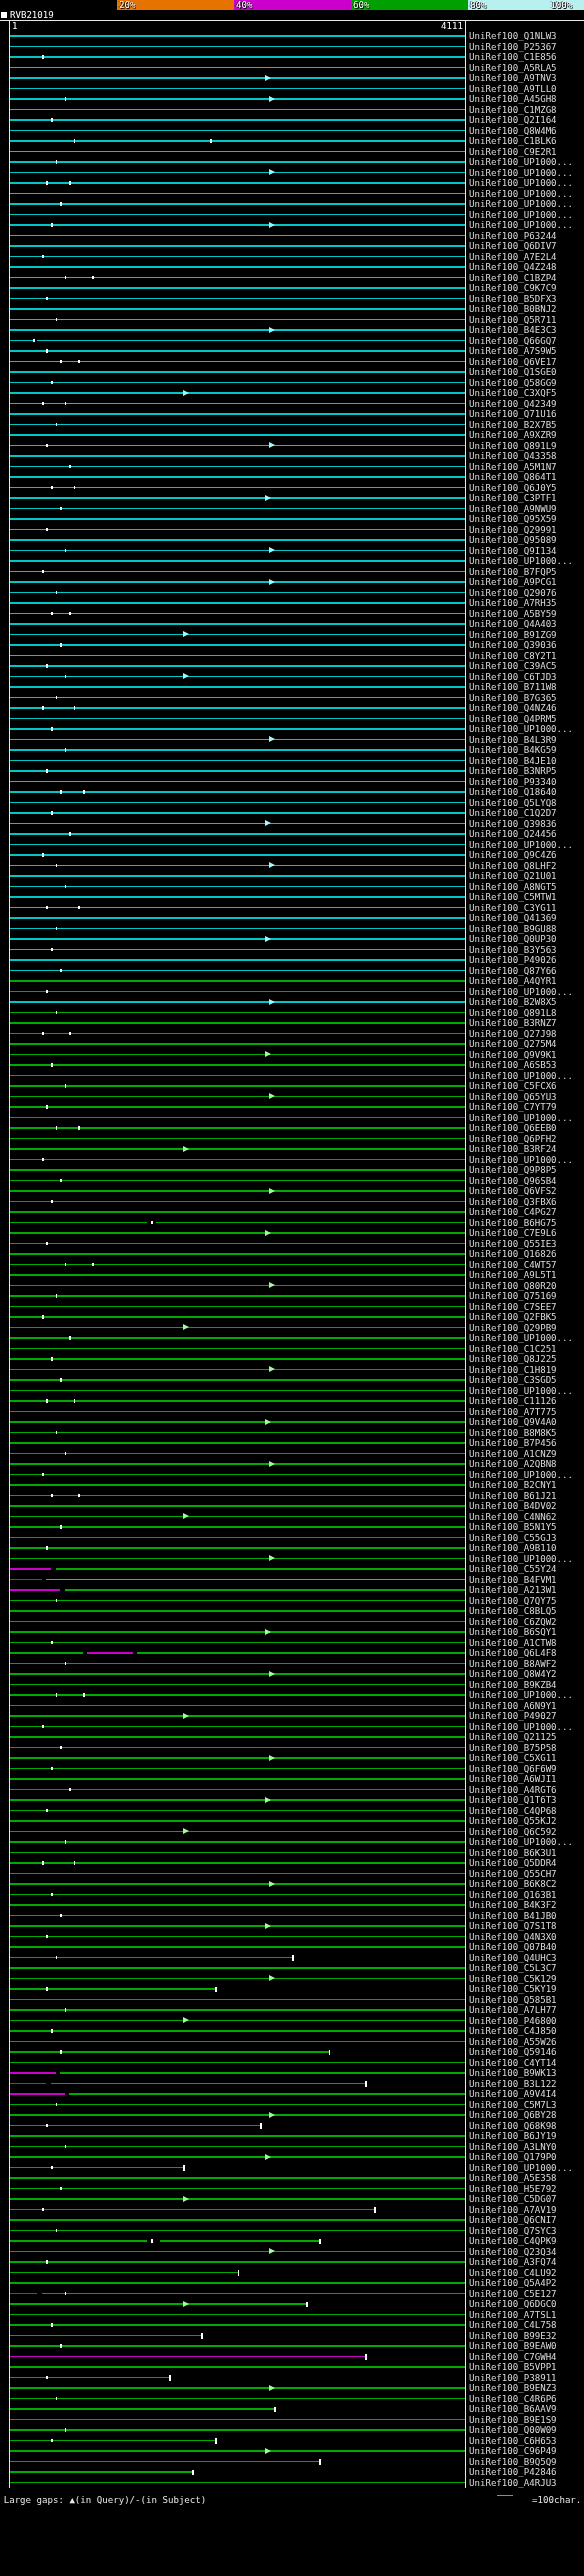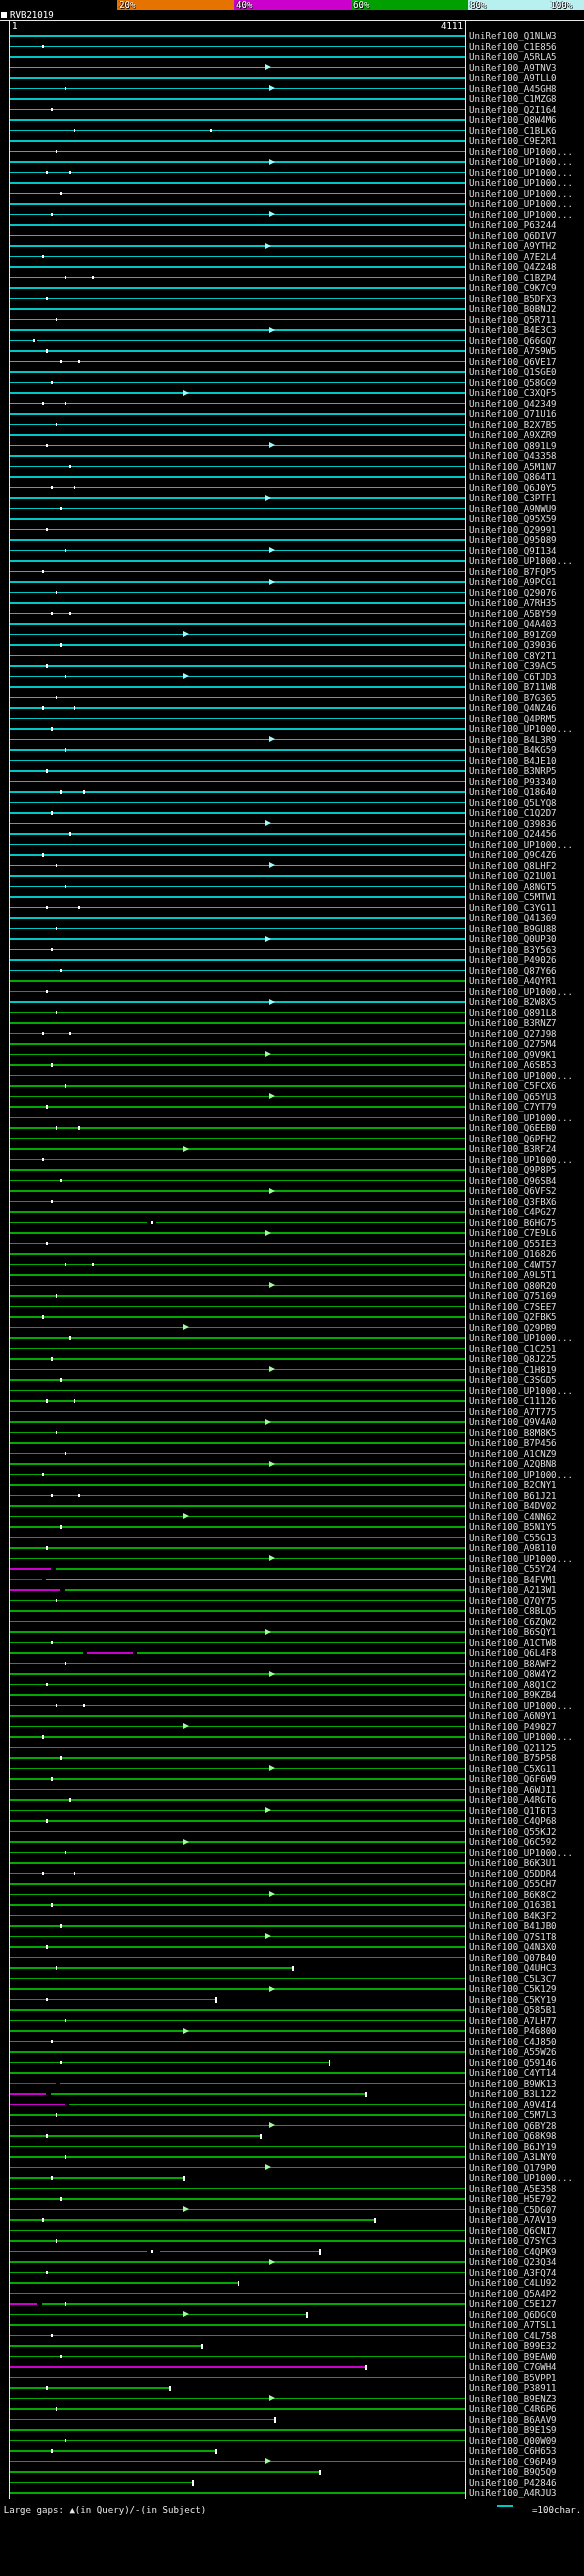--- a/index.html
+++ b/index.html
@@ -75,20 +75,26 @@
   <div id="rows">
       <div class="hit-row">
         <div class="bar-area">
           <div class="seg" style="left: 0%; width: 100%; background: rgb(0, 198, 198);"></div>
         </div>
         <div class="hit-label">UniRef100_Q1NLW3</div>
       </div>
       <div class="hit-row">
         <div class="bar-area">
           <div class="seg" style="left: 0%; width: 100%; background: rgb(0, 198, 198);"></div>
+        </div>
+        <div class="hit-label">UniRef100_P25367</div>
+      </div>
+      <div class="hit-row">
+        <div class="bar-area">
+          <div class="seg" style="left: 0%; width: 100%; background: rgb(0, 198, 198);"></div>
           <div class="mark-tick" style="left: 7%;"></div>
         </div>
         <div class="hit-label">UniRef100_C1E856</div>
       </div>
       <div class="hit-row">
         <div class="bar-area">
           <div class="seg" style="left: 0%; width: 100%; background: rgb(0, 198, 198);"></div>
         </div>
         <div class="hit-label">UniRef100_A5RLA5</div>
       </div>
@@ -199,27 +205,20 @@
         <div class="bar-area">
           <div class="seg" style="left: 0%; width: 100%; background: rgb(0, 198, 198);"></div>
         </div>
         <div class="hit-label">UniRef100_P63244</div>
       </div>
       <div class="hit-row">
         <div class="bar-area">
           <div class="seg" style="left: 0%; width: 100%; background: rgb(0, 198, 198);"></div>
         </div>
         <div class="hit-label">UniRef100_Q6DIV7</div>
-      </div>
-      <div class="hit-row">
-        <div class="bar-area">
-          <div class="seg" style="left: 0%; width: 100%; background: rgb(0, 198, 198);"></div>
-          <div class="mark-tri" style="border-left-color: rgb(159, 252, 252); left: 56%;"></div>
-        </div>
-        <div class="hit-label">UniRef100_A9YTH2</div>
       </div>
       <div class="hit-row">
         <div class="bar-area">
           <div class="seg" style="left: 0%; width: 100%; background: rgb(0, 198, 198);"></div>
           <div class="mark-tick" style="left: 7%;"></div>
         </div>
         <div class="hit-label">UniRef100_A7E2L4</div>
       </div>
       <div class="hit-row">
         <div class="bar-area">
@@ -1134,27 +1133,20 @@
           <div class="mark-tick" style="left: 12%;"></div>
         </div>
         <div class="hit-label">UniRef100_B8AWF2</div>
       </div>
       <div class="hit-row">
         <div class="bar-area">
           <div class="seg" style="left: 0%; width: 100%; background: rgb(0, 170, 0);"></div>
           <div class="mark-tri" style="border-left-color: rgb(159, 252, 159); left: 57%;"></div>
         </div>
         <div class="hit-label">UniRef100_Q8W4Y2</div>
-      </div>
-      <div class="hit-row">
-        <div class="bar-area">
-          <div class="seg" style="left: 0%; width: 100%; background: rgb(0, 170, 0);"></div>
-          <div class="mark-tick" style="left: 8%;"></div>
-        </div>
-        <div class="hit-label">UniRef100_A8Q1C2</div>
       </div>
       <div class="hit-row">
         <div class="bar-area">
           <div class="seg" style="left: 0%; width: 100%; background: rgb(0, 170, 0);"></div>
         </div>
         <div class="hit-label">UniRef100_B9KZB4</div>
       </div>
       <div class="hit-row">
         <div class="bar-area">
           <div class="seg" style="left: 0%; width: 100%; background: rgb(0, 170, 0);"></div>

